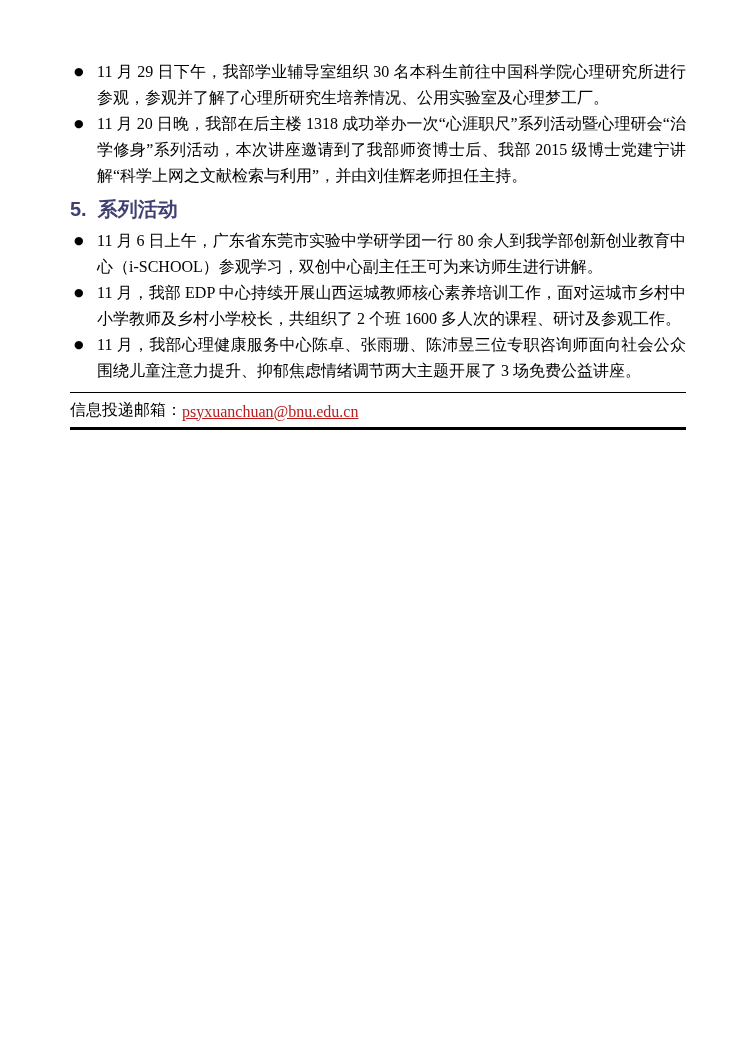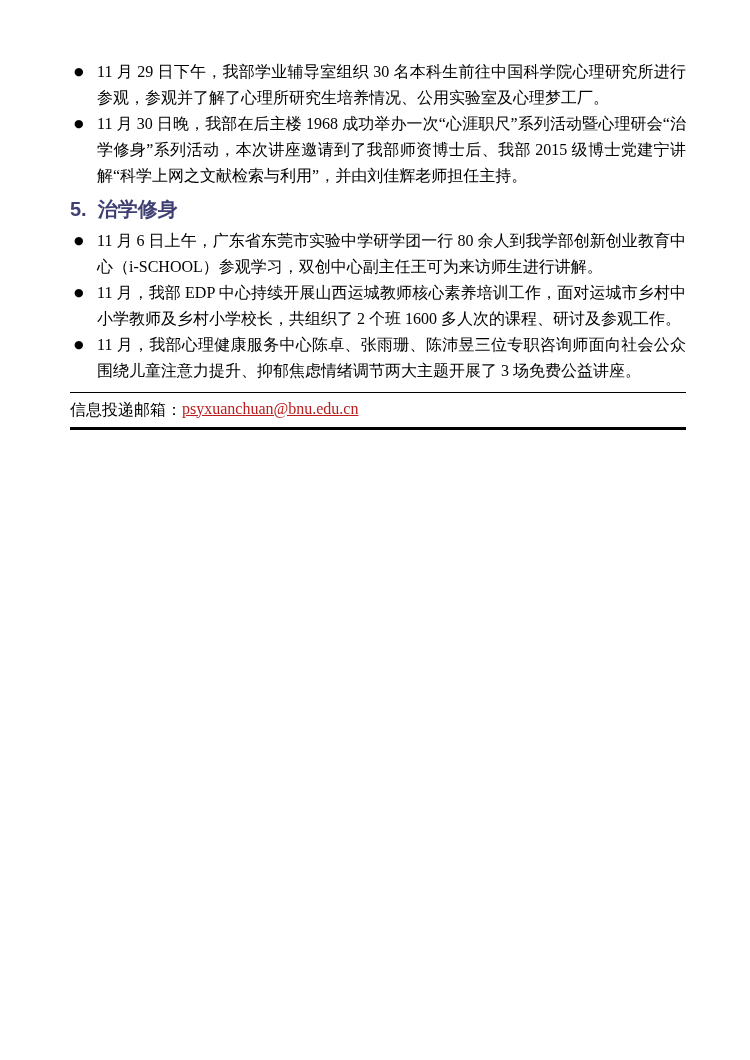--- a/index.html
+++ b/index.html
@@ -65,21 +65,21 @@
   }
   .footer-row {
     display: flex;
     justify-content: space-between;
     align-items: center;
     height: 34px;
     font-size: 16px;
   }
   .footer-left {
     display: flex;
-    align-items: flex-start;
+    align-items: flex-end;
   }
   .email-link {
     color: #b91c1c;
     text-decoration: underline;
     cursor: pointer;
     font-family: "Liberation Serif", "DejaVu Serif", serif;
   }
 </style>
 </head>
 <body>
@@ -87,27 +87,27 @@
 <div class="page">
   <div class="content">
 
     <ul class="event-list">
       <li>
         <span class="bullet">●</span>
         <span class="item-text">11 月 29 日下午，我部学业辅导室组织 30 名本科生前往中国科学院心理研究所进行参观，参观并了解了心理所研究生培养情况、公用实验室及心理梦工厂。</span>
       </li>
       <li>
         <span class="bullet">●</span>
-        <span class="item-text">11 月 30 日晚，我部在后主楼 1968 成功举办一次“心涯职尺”系列活动暨心理研会“治学修身”系列活动，本次讲座邀请到了我部师资博士后、我部 2015 级博士党建宁讲解“科学上网之文献检索与利用”，并由刘佳辉老师担任主持。</span>
+        <span class="item-text">11 月 20 日晚，我部在后主楼 1318 成功举办一次“心涯职尺”系列活动暨心理研会“治学修身”系列活动，本次讲座邀请到了我部师资博士后、我部 2015 级博士党建宁讲解“科学上网之文献检索与利用”，并由刘佳辉老师担任主持。</span>
       </li>
     </ul>
 
     <h2 class="section-heading">
       <span class="section-number">5.</span>
-      <span class="section-title">治学修身</span>
+      <span class="section-title">系列活动</span>
     </h2>
 
     <ul class="event-list">
       <li>
         <span class="bullet">●</span>
         <span class="item-text">11 月 6 日上午，广东省东莞市实验中学研学团一行 80 余人到我学部创新创业教育中心（i-SCHOOL）参观学习，双创中心副主任王可为来访师生进行讲解。</span>
       </li>
       <li>
         <span class="bullet">●</span>
         <span class="item-text">11 月，我部 EDP 中心持续开展山西运城教师核心素养培训工作，面对运城市乡村中小学教师及乡村小学校长，共组织了 2 个班 1600 多人次的课程、研讨及参观工作。</span>

